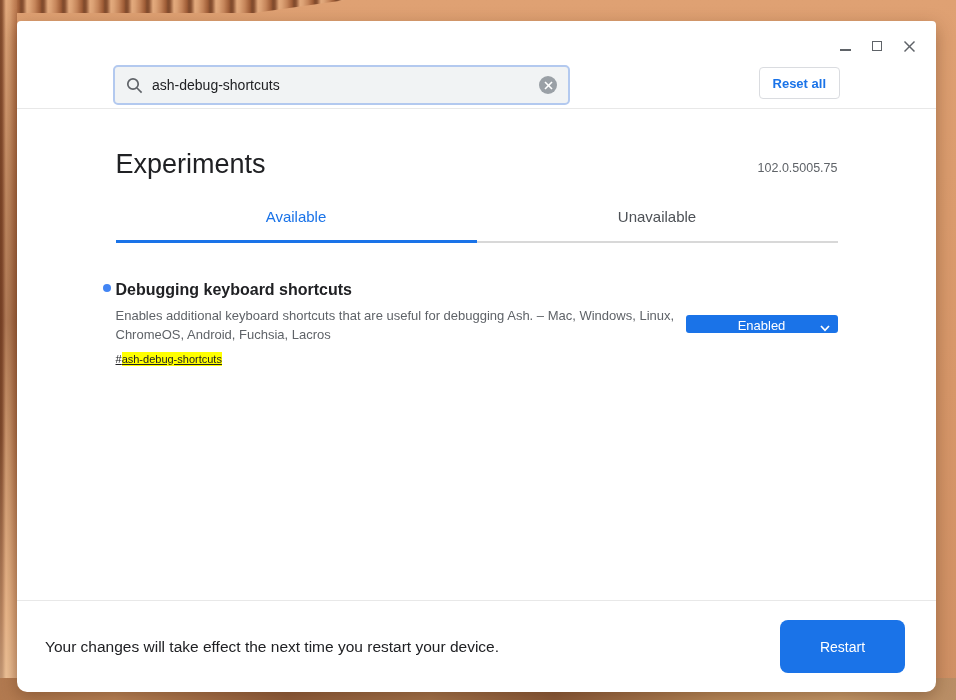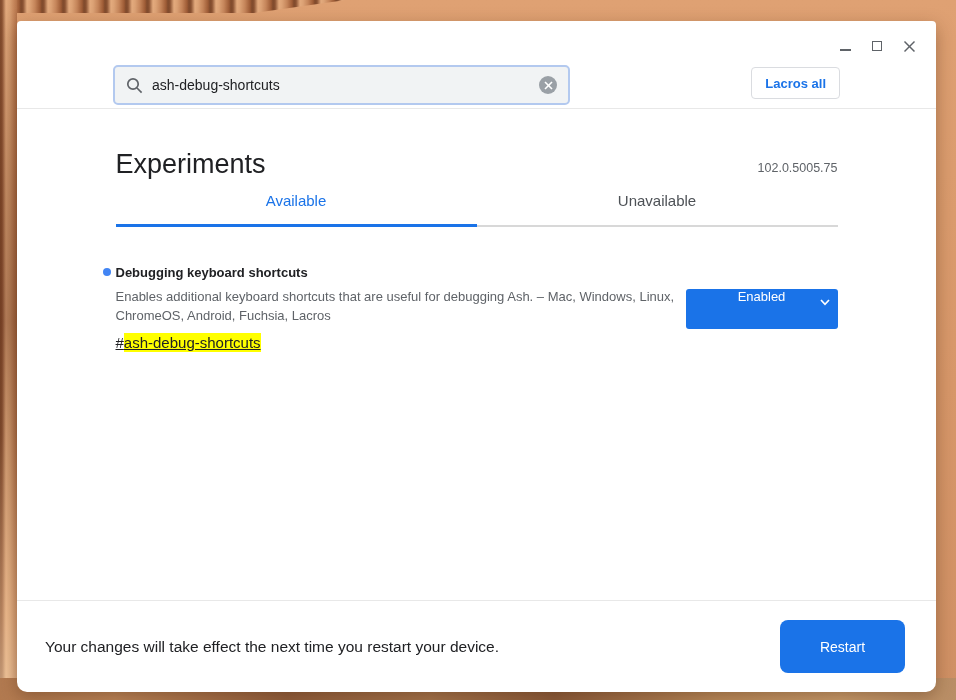--- a/index.html
+++ b/index.html
@@ -53,37 +53,37 @@
     border: 1px solid #dadce0; border-radius: 4px; color: #1a73e8;
     font-weight: bold; font-size: 13px; font-family: inherit; cursor: pointer; }
 
   
   .content { flex: 1; overflow: hidden; }
   .container { width: 722px; margin: 0 auto; }
   .title-row { display: flex; justify-content: space-between; align-items: flex-end; margin-top: 40px; }
   .page-title { font-size: 27px; font-weight: 400; color: #202124; margin: 0; text-align: center; }
   .version { font-size: 12.5px; color: #5f6368; padding-bottom: 5px; }
 
-  .tabs { display: flex; margin-top: 12px; }
+  .tabs { display: flex; margin-top: 28px; }
   .tab { flex: 1; text-align: center; font-size: 15px; padding-bottom: 15px; cursor: pointer; }
   .tab.active { color: #1a73e8; border-bottom: 3px solid #1a73e8; }
   .tab.inactive { color: #4d5156; border-bottom: 2px solid #d8d8d8; padding-bottom: 5px; }
 
   .flag-row { display: flex; align-items: center; margin-top: 38px; }
   .flag-text { width: 565px; position: relative; }
-  .flag-title { font-size: 13px; font-weight: bold; color: #202124; position: relative; }
+  .flag-title { font-size: 16px; font-weight: bold; color: #202124; position: relative; }
   .bullet { position: absolute; left: -13px; top: 3px; width: 8px; height: 8px;
     border-radius: 50%; background: #4285f4; }
   .flag-desc { margin-top: 7px; font-size: 13px; line-height: 19px; color: #5f6368; }
-  .flag-link { display: inline-block; margin-top: 9px; font-size: 15px; color: #202124;
+  .flag-link { display: inline-block; margin-top: 9px; font-size: 11px; color: #202124;
     text-decoration: underline; cursor: pointer; }
   .flag-link mark { background: #ffff00; color: inherit; padding: 1px 0; }
-  .flag-select { margin-left: auto; width: 152px; height: 40px; background: #1a73e8;
+  .flag-select { margin-left: auto; width: 152px; height: 18px; background: #1a73e8;
     border-radius: 3px; color: #fff; font-size: 13px; position: relative;
-    display: flex; align-items: flex-start; justify-content: center; cursor: pointer; }
+    display: flex; align-items: flex-end; justify-content: center; cursor: pointer; }
   .flag-select .chev { position: absolute; right: 8px; top: 10px; }
 
   
   .footer { flex: none; height: 92px; border-top: 1px solid #e8e8e8;
     display: flex; align-items: center; padding: 0 31px 0 28px; }
   .footer-text { font-size: 15.5px; color: #202124; }
   .restart-btn { margin-left: auto; width: 125px; height: 53px; background: #1a73e8;
     color: #fff; border: none; border-radius: 8px; font-size: 14px;
     font-family: inherit; cursor: pointer; }
 </style>
@@ -121,21 +121,21 @@
           <line x1="11" y1="11" x2="15.6" y2="15.6" stroke="#5f6368" stroke-width="1.7"></line>
         </svg>
         <input type="text" value="ash-debug-shortcuts" style="">
         <span class="clear-btn">
           <svg width="9" height="9" viewBox="0 0 9 9">
             <line x1="1" y1="1" x2="8" y2="8" stroke="#ffffff" stroke-width="1.6"></line>
             <line x1="8" y1="1" x2="1" y2="8" stroke="#ffffff" stroke-width="1.6"></line>
           </svg>
         </span>
       </div>
-      <button class="reset-btn">Lacros all</button>
+      <button class="reset-btn">Reset all</button>
     </div>
   </div>
 
   <div class="content">
     <div class="container">
       <div class="title-row">
         <h1 class="page-title">Experiments</h1>
         <span class="version">102.0.5005.75</span>
       </div>
 

